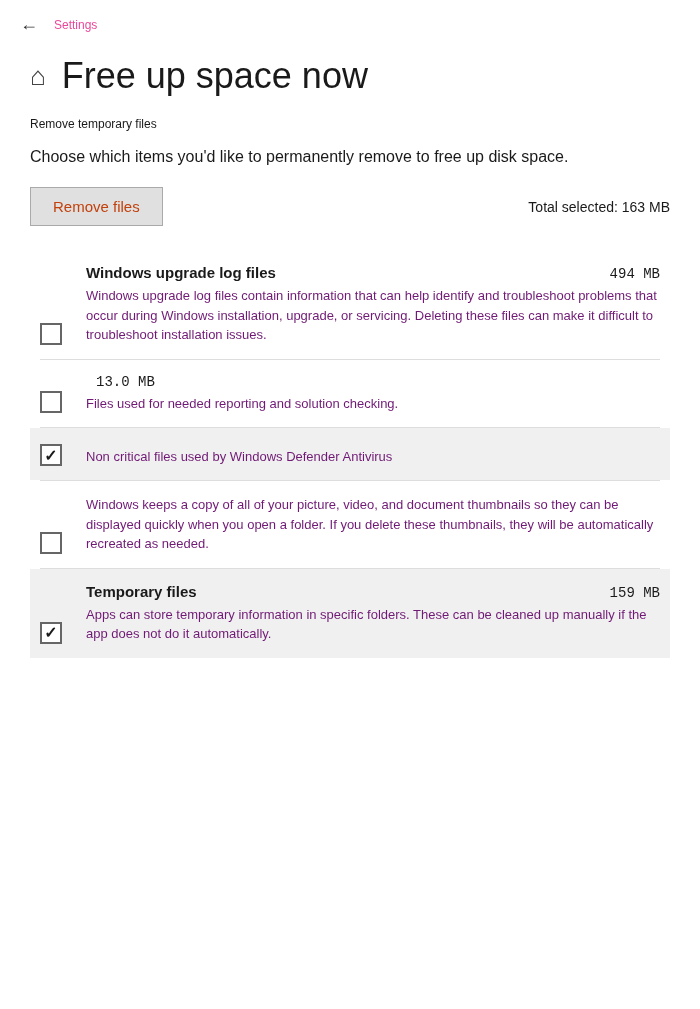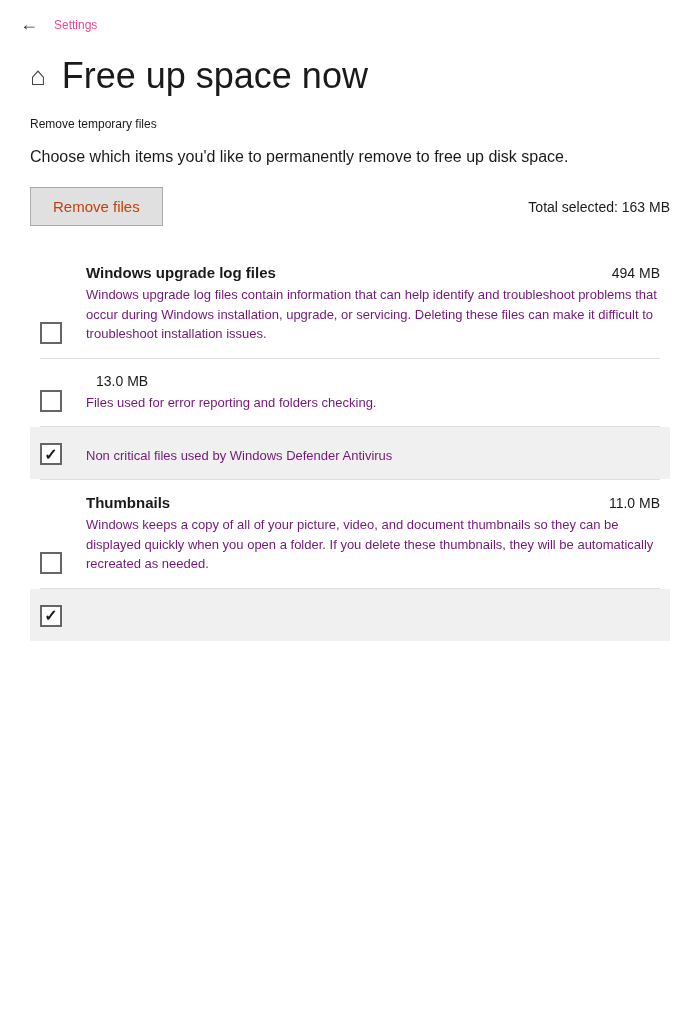--- a/index.html
+++ b/index.html
@@ -150,20 +150,21 @@
       font-weight: 700;
       color: #1a1a1a;
     }
 
     .file-size {
       font-size: 14px;
       color: #1a1a1a;
       white-space: nowrap;
       margin-left: 10px;
       flex-shrink: 0;
+      font-family: Liberation Mono, monospace;
     }
 
     .file-desc {
       font-size: 13px;
       color: #701a75;
       line-height: 1.5;
     }
 
     .divider {
       height: 1px;
@@ -204,43 +205,46 @@
           <p class="file-desc">Windows upgrade log files contain information that can help identify and troubleshoot problems that occur during Windows installation, upgrade, or servicing.  Deleting these files can make it difficult to troubleshoot installation issues.</p>
         </div>
       </div>
       <div class="divider"></div>
       <div class="file-item">
         <div class="checkbox"></div>
         <div class="file-info">
           <div class="file-header">
             <span class="file-size">13.0 MB</span>
           </div>
-          <p class="file-desc">Files used for error reporting and folders checking.</p>
+          <p class="file-desc">Files used for needed reporting and solution checking.</p>
         </div>
       </div>
       <div class="divider"></div>
       <div class="file-item selected">
         <div class="checkbox checked">
           <span class="checkmark">✓</span>
         </div>
         <div class="file-info">
           <p class="file-desc">Non critical files used by Windows Defender Antivirus</p>
         </div>
       </div>
       <div class="divider"></div>
       <div class="file-item">
         <div class="checkbox"></div>
         <div class="file-info">
-          <div class="file-header">
-            <span class="file-name">Thumbnails</span>
-            <span class="file-size">11.0 MB</span>
-          </div>
           <p class="file-desc">Windows keeps a copy of all of your picture, video, and document thumbnails so they can be displayed quickly when you open a folder. If you delete these thumbnails, they will be automatically recreated as needed.</p>
         </div>
       </div>
       <div class="divider"></div>
       <div class="file-item selected">
         <div class="checkbox checked">
           <span class="checkmark">✓</span>
         </div>
+        <div class="file-info">
+          <div class="file-header">
+            <span class="file-name">Temporary files</span>
+            <span class="file-size">159 MB</span>
+          </div>
+          <p class="file-desc">Apps can store temporary information in specific folders. These can be cleaned up manually if the app does not do it automatically.</p>
+        </div>
       </div>
     </div>
 </div>
 
 </body></html>

